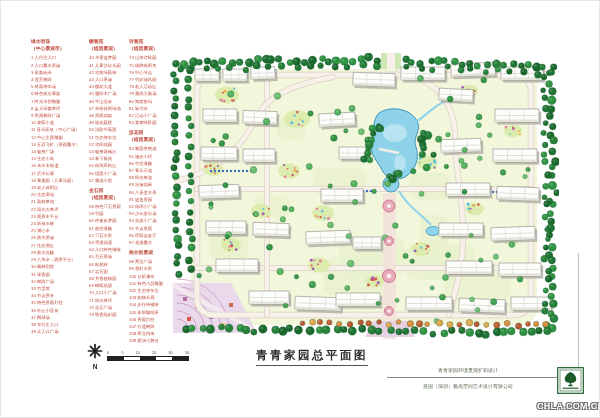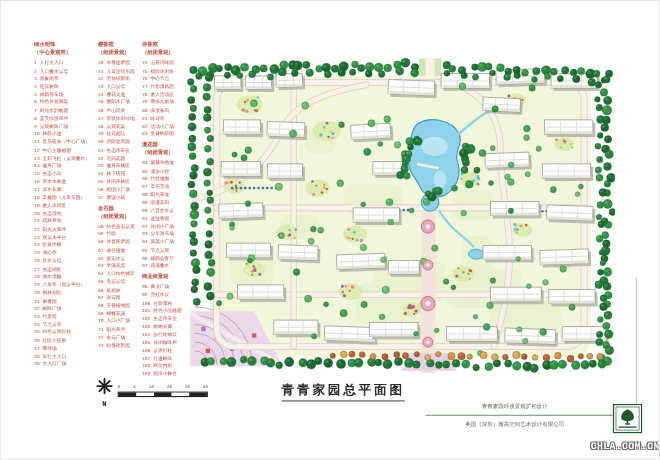--- a/index.html
+++ b/index.html
@@ -1,18 +1,18 @@
 <!DOCTYPE html>
 <html><head>
 <meta charset="utf-8">
 <style>
   html,body{margin:0;padding:0;background:#fff;}
   #stage{
     position:relative;width:600px;height:418px;background:#ffffff;
-    font-family:Liberation Mono, monospace;
+    font-family:Liberation Sans, sans-serif;
     overflow:hidden;border:1px solid #e6e6e6;box-sizing:border-box;
   }
   
   .legend-col{position:absolute;top:38px;color:#c04a3c;}
   #legend-col1{left:30px;}
   #legend-col2{left:88px;}
   #legend-col3{left:128px;}
   .l-head{font-size:4.8px;line-height:1.45;font-weight:bold;margin:0 0 1.5px 0;white-space:nowrap;}
   .l-head.sub{margin-top:3.5px;}
   .l-item{font-size:4.3px;line-height:7.2px;white-space:nowrap;}

